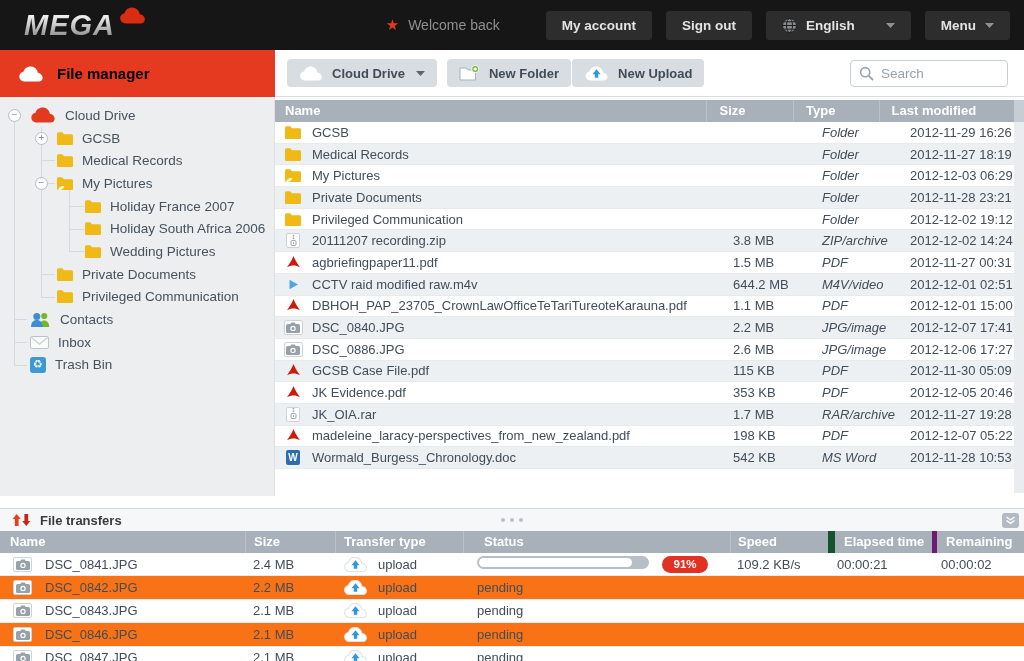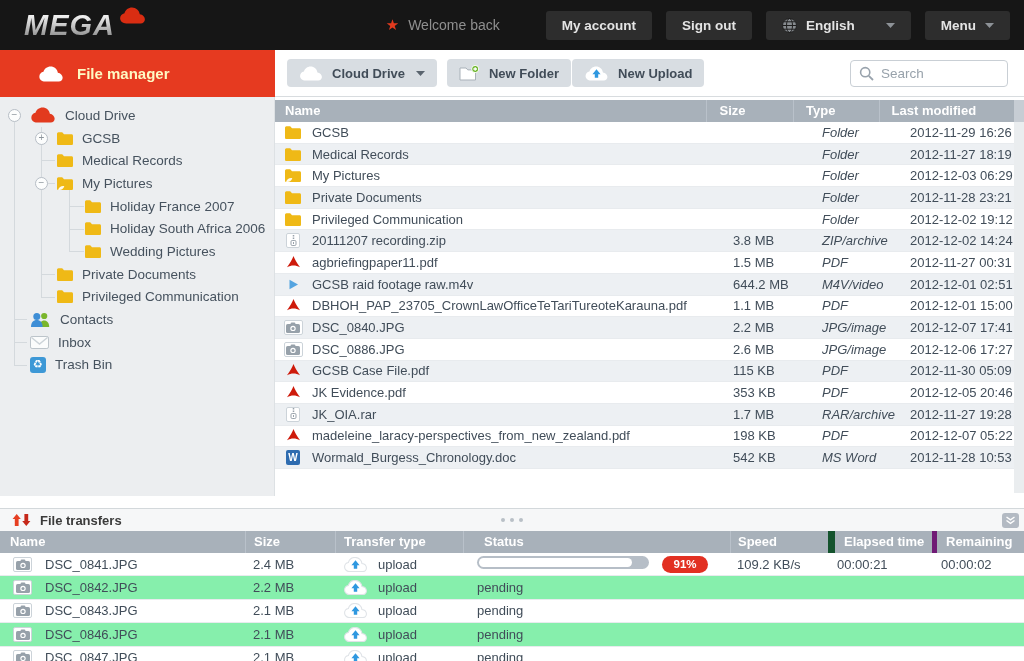--- a/index.html
+++ b/index.html
@@ -15,22 +15,22 @@
   .logo-cloud { margin:-2px 0 0 4px; }
   .topbar-right { margin-left:auto; display:flex; align-items:center; gap:14px; }
   .welcome { color:#8f8f8f; font-size:14px; display:flex; align-items:center; gap:9px; margin-right:32px; }
   .star { color:#e23a1e; font-size:15px; }
   .tb-btn { height:29px; background:#2d2d2d; border:none; border-radius:3px; color:#e4e4e4; font-weight:bold;
     font-size:13.5px; padding:0 16px; display:flex; align-items:center; gap:9px; font-family:inherit; cursor:pointer; }
   .tb-caret { color:#8d9297; display:flex; }
 
   
   .subheader { display:flex; height:47px; }
-  .fm-header { width:275px; background:#e63a20; display:flex; align-items:center; gap:13px; padding-left:38px;
-    box-sizing:border-box; color:#fef9c3; font-weight:bold; font-size:15px; }
+  .fm-header { width:275px; background:#e63a20; display:flex; align-items:center; gap:13px; padding-left:18px;
+    box-sizing:border-box; color:#000000; font-weight:bold; font-size:15px; }
   .toolbar { flex:1; background:#fff; border-bottom:1px solid #d8dcdf; display:flex; align-items:center;
     box-sizing:border-box; padding:0 16px 0 12px; gap:10px; }
   .tool-btn { height:28px; background:#d8dde2; border:none; border-radius:4px; color:#414c58; font-weight:bold;
     font-size:13px; padding:0 12px; display:flex; align-items:center; gap:9px; font-family:inherit; cursor:pointer; }
   .tool-btn.grouped { margin-left:-9px; }
   .tool-caret { color:#5a646e; display:flex; margin-left:2px; }
   .search { margin-left:auto; width:158px; height:27px; background:#fff; border:1px solid #c9cfd5; border-radius:4px;
     display:flex; align-items:center; padding:0 8px; gap:7px; box-sizing:border-box; }
   .search input { border:none; outline:none; flex:1; font-size:13.5px; color:#5a646e; font-family:inherit; min-width:0; }
   .search input::placeholder { color:#98a2ab; }
@@ -88,21 +88,21 @@
   .th-name { width:245px; padding-left:10px; }
   .th-size { width:90px; padding-left:8px; border-left:1px solid #b9c1ca; }
   .th-type { width:128px; padding-left:8px; border-left:1px solid #b9c1ca; }
   .th-status { width:267px; padding-left:20px; border-left:1px solid #b9c1ca; }
   .th-speed { width:98px; padding-left:7px; border-left:1px solid #b9c1ca; }
   .th-elapsed { width:104px; padding-left:9px; border-left:7px solid #14532d; }
   .th-remaining { width:92px; padding-left:9px; border-left:5px solid #701a75; }
 
   .trow { height:23.4px; display:flex; align-items:center; font-size:13px; color:#414d59;
     border-bottom:1px solid #e8ebee; box-sizing:border-box; background:#fff; cursor:pointer; }
-  .trow.alt { background:#86efac; }
+  .trow.alt { background:#f97316; }
   .tc-name { width:245px; display:flex; gap:13px; padding-left:13px; align-items:center; box-sizing:border-box;text-align:right; }
   .tc-size { width:90px; padding-left:8px; box-sizing:border-box; }
   .tc-type { width:128px; display:flex; align-items:center; gap:10px; padding-left:8px; box-sizing:border-box; }
   .tc-status { width:267px; padding-left:14px; display:flex; box-sizing:border-box; }
   .tc-speed { width:98px; padding-left:7px; box-sizing:border-box; }
   .tc-elapsed { width:104px; padding-left:9px; box-sizing:border-box; }
   .tc-remaining { width:92px; padding-left:9px; box-sizing:border-box; }
   .pbar { width:172px; height:13px; border-radius:8px; background:#b6bec7; padding:2px; box-sizing:border-box; }
   .pfill { height:100%; background:#fff; border-radius:6px; }
   .pbadge { margin-left:13px; min-width:46px; height:17px; background:#e23022; border-radius:9px; color:#fff;
@@ -464,21 +464,21 @@
             <div class="fc-type">PDF</div>
             <div class="fc-mod">2012-11-27 00:31</div>
           </div>
           <div class="frow alt">
             <div class="fc-name">
               <span class="fi">
                 <svg width="11" height="11" viewBox="0 0 11 11">
                   <path d="M1.5 0.8 L10 5.5 L1.5 10.2 Z" fill="#54a4e0"></path>
                 </svg>
               </span>
-              <span>GCSB raid footage raw.m4v</span>
+              <span>CCTV raid modified raw.m4v</span>
             </div>
             <div class="fc-size">644.2 MB</div>
             <div class="fc-type">M4V/video</div>
             <div class="fc-mod">2012-12-01 02:51</div>
           </div>
           <div class="frow">
             <div class="fc-name">
               <span class="fi">
                 <svg width="13" height="13" viewBox="0 0 13 13">
                   <path d="M6.5 0 C7.5 2.7 9.7 7 13 11.3 C10.8 10.1 8.6 9.5 6.5 9.5 C4.4 9.5 2.2 10.1 0 11.3 C3.3 7 5.5 2.7 6.5 0 Z" fill="#ce1a0b"></path>

